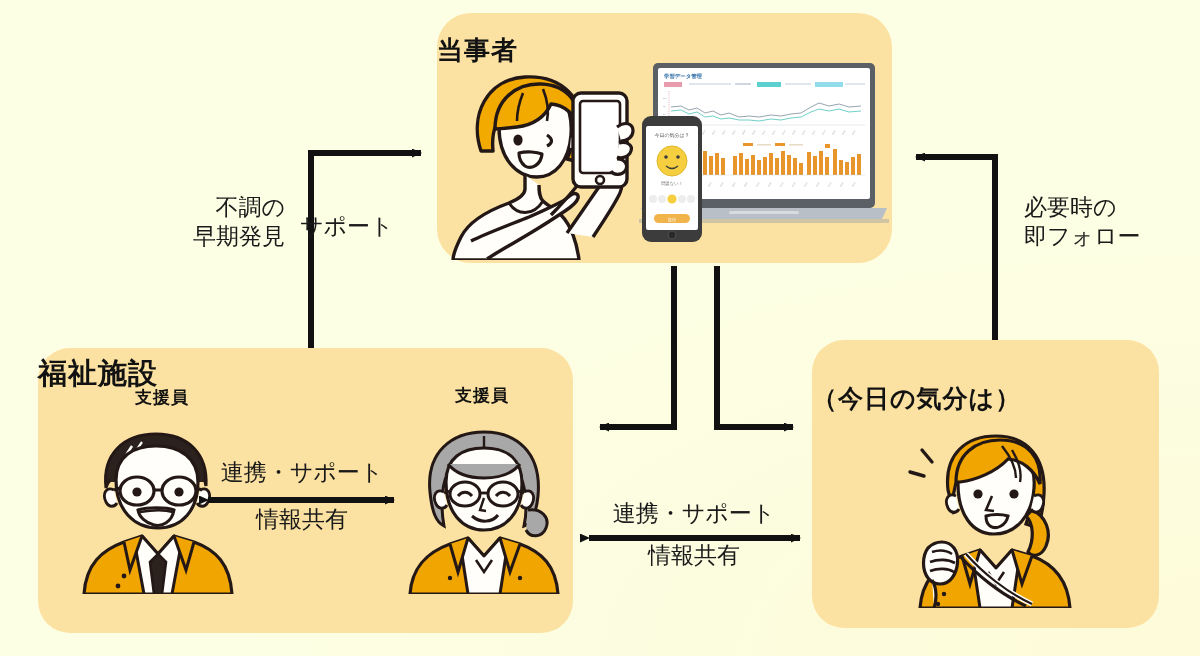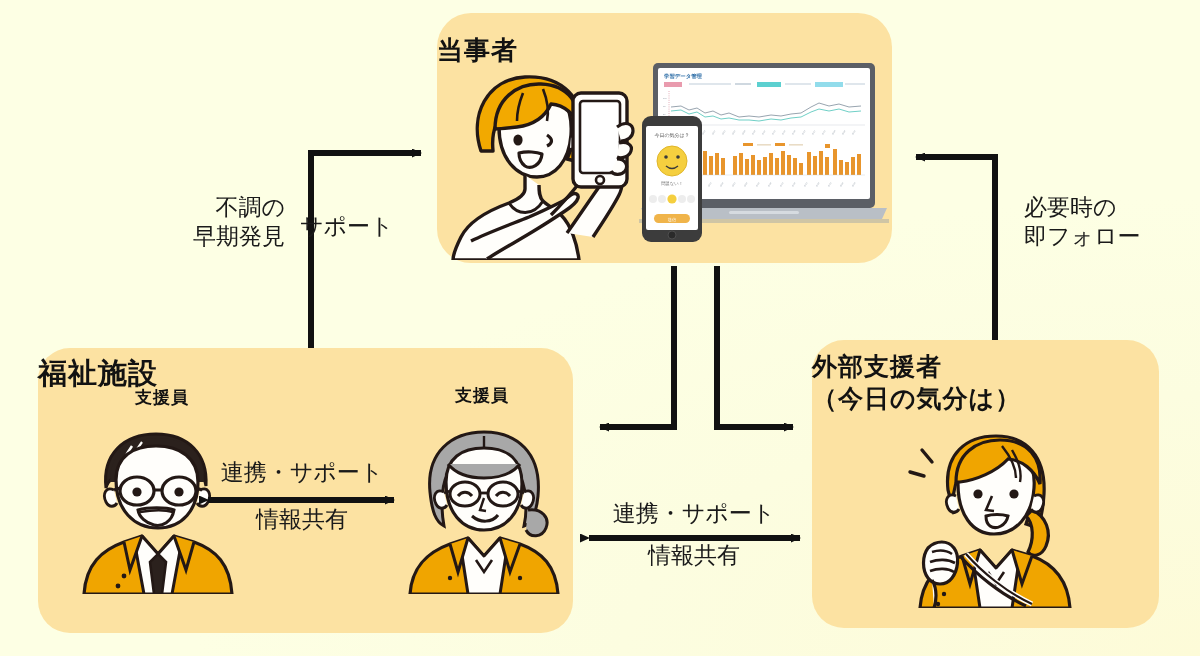--- a/index.html
+++ b/index.html
@@ -318,21 +318,20 @@
       <path d="M66 114 L82 132 L98 114 L106 118 L98 170 L66 170 L58 118 Z" fill="#fffefb" stroke="#231815" stroke-width="3" stroke-linejoin="round"></path>
       <path d="M66 114 L56 148 L48 120" fill="#f0a500" stroke="#231815" stroke-width="3"></path>
       <path d="M98 114 L108 148 L118 120" fill="#f0a500" stroke="#231815" stroke-width="3"></path>
       <path d="M74 136 L82 148 L90 136" fill="none" stroke="#231815" stroke-width="2.6"></path>
       <circle cx="48" cy="154" r="2.2" fill="#231815"></circle>
       <circle cx="118" cy="154" r="2.2" fill="#231815"></circle>
     </svg>
   </div>
 
   <div class="card right"></div>
-  <div class="card-title" style="left:812px;width:347px;top:352px;font-size:25px;">外部支援者</div>
   <div class="card-title" style="left:812px;width:347px;top:384px;font-size:25px;">（今日の気分は）</div>
 
   <div class="ill" style="left:900px;top:428px;width:175px;height:180px;">
     <svg width="175" height="180" viewBox="0 0 175 180">
 
       <path d="M22 22 L32 34" stroke="#231815" stroke-width="3.4" stroke-linecap="round"></path>
       <path d="M10 44 L24 48" stroke="#231815" stroke-width="3.4" stroke-linecap="round"></path>
 
       <path d="M48 62 C44 26 66 8 96 8 C126 8 146 28 144 66 C143 84 140 94 138 100
                L126 96 C132 80 132 58 124 46 C112 30 76 28 62 44 C54 54 52 70 54 86 Z" fill="#f0a500" stroke="#231815" stroke-width="3.2"></path>

